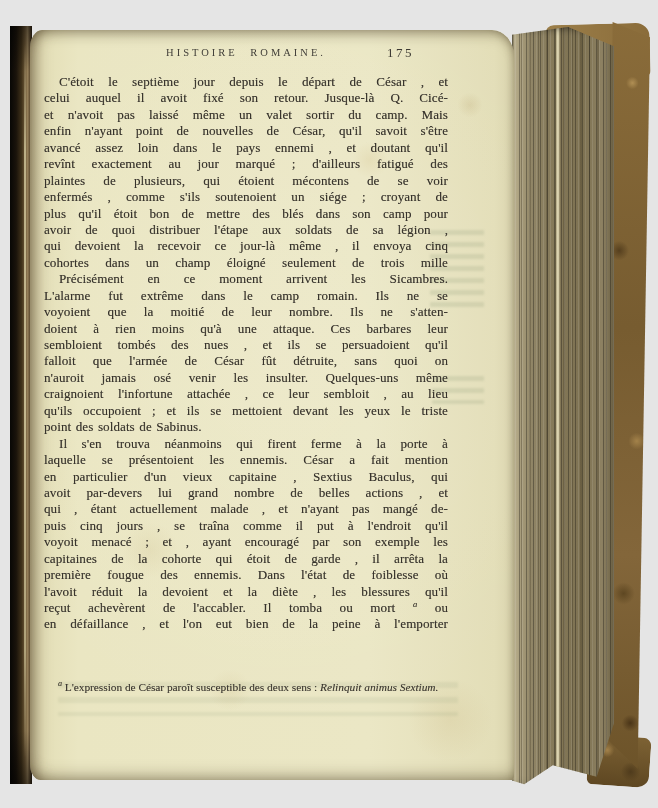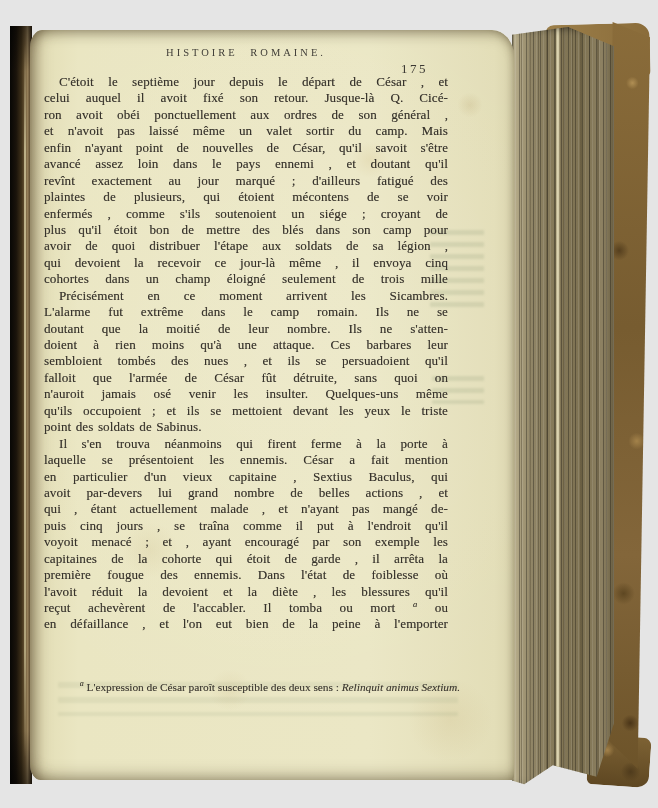--- a/index.html
+++ b/index.html
@@ -80,36 +80,35 @@
   }
   
   .running-head {
     position:absolute; top:17px; left:14px; width:404px; height:16px;
     color:#43403a;
   }
   .running-title {
     display:block; text-align:center; font-size:10.5px; letter-spacing:3px; word-spacing:7px;
   }
   .folio {
-    position:absolute; right:20px; top:-2px; font-size:13px; letter-spacing:2.5px; color:#3c3933;margin-top:16px;
+    position:absolute; right:34px; top:-2px; font-size:13px; letter-spacing:2.5px; color:#3c3933;
   }
   .body-text {
     position:absolute; top:44px; left:14px; width:404px; z-index:2;
     color:#37332c; font-size:13px; line-height:16.45px; word-spacing:1.2px; letter-spacing:0.1px;
     text-shadow:0.2px 0.2px 0.3px rgba(58,54,46,0.45);
   }
   .line { height:16.45px; overflow:hidden; text-align:justify; text-align-last:justify; }
   .line.para-start { text-indent:15px; }
   .line.para-end { text-align-last:left; }
   .line sup.body-marker { font-size:8.5px; font-style:italic; line-height:0; }
   .footnote {
-    position:absolute; top:650px; left:26px; width:404px; z-index:2;
+    position:absolute; top:650px; left:14px; width:404px; z-index:2;
     color:#3c3831; font-size:11.3px; line-height:15px; text-indent:14px;
     text-shadow:0.2px 0.2px 0.3px rgba(58,54,46,0.4);
-    text-align:right;
   }
   .footnote sup { font-size:8px; font-style:italic; line-height:0; }
   
   .bt {
     position:absolute; z-index:1; filter:blur(1px); opacity:0.30;
     background:repeating-linear-gradient(180deg, rgba(118,138,102,0.55) 0 5px, transparent 5px 12px);
   }
   .bt1 { left:400px; top:200px; width:54px; height:78px; }
   .bt2 { left:402px; top:346px; width:52px; height:28px; }
   .bt3 { left:28px; top:652px; width:400px; height:34px; opacity:0.18;
@@ -132,38 +131,38 @@
     <div class="bt bt3"></div>
 
     <div class="running-head">
       <span class="running-title">HISTOIRE ROMAINE.</span>
       <span class="folio">175</span>
     </div>
 
     <div class="body-text">
         <div class="line para-start">C'étoit le septième jour depuis le départ de César , et</div>
         <div class="line">celui auquel il avoit fixé son retour. Jusque-là Q. Cicé-</div>
-        <div class="line">ron avoit obéi ponctuellement aux ordres de son général ,</div>
         <div class="line">et n'avoit pas laissé même un valet sortir du camp. Mais</div>
         <div class="line">enfin n'ayant point de nouvelles de César, qu'il savoit s'être</div>
         <div class="line">avancé assez loin dans le pays ennemi , et doutant qu'il</div>
         <div class="line">revînt exactement au jour marqué ; d'ailleurs fatigué des</div>
         <div class="line">plaintes de plusieurs, qui étoient mécontens de se voir</div>
         <div class="line">enfermés , comme s'ils soutenoient un siége ; croyant de</div>
         <div class="line">plus qu'il étoit bon de mettre des blés dans son camp pour</div>
         <div class="line">avoir de quoi distribuer l'étape aux soldats de sa légion ,</div>
         <div class="line">qui devoient la recevoir ce jour-là même , il envoya cinq</div>
         <div class="line">cohortes dans un champ éloigné seulement de trois mille</div>
         <div class="line para-start">Précisément en ce moment arrivent les Sicambres.</div>
         <div class="line">L'alarme fut extrême dans le camp romain. Ils ne se</div>
-        <div class="line">doutant que la moitié de leur nombre. Ils ne s'atten-</div>
+        <div class="line">voyoient que la moitié de leur nombre. Ils ne s'atten-</div>
         <div class="line">doient à rien moins qu'à une attaque. Ces barbares leur</div>
         <div class="line">sembloient tombés des nues , et ils se persuadoient qu'il</div>
         <div class="line">falloit que l'armée de César fût détruite, sans quoi on</div>
         <div class="line">n'auroit jamais osé venir les insulter. Quelques-uns même</div>
+        <div class="line">craignoient l'infortune attachée , ce leur sembloit , au lieu</div>
         <div class="line">qu'ils occupoient ; et ils se mettoient devant les yeux le triste</div>
         <div class="line para-end">point des soldats de Sabinus.</div>
         <div class="line para-start">Il s'en trouva néanmoins qui firent ferme à la porte à</div>
         <div class="line">laquelle se présentoient les ennemis. César a fait mention</div>
         <div class="line">en particulier d'un vieux capitaine , Sextius Baculus, qui</div>
         <div class="line">avoit par-devers lui grand nombre de belles actions , et</div>
         <div class="line">qui , étant actuellement malade , et n'ayant pas mangé de-</div>
         <div class="line">puis cinq jours , se traîna comme il put à l'endroit qu'il</div>
         <div class="line">voyoit menacé ; et , ayant encouragé par son exemple les</div>
         <div class="line">capitaines de la cohorte qui étoit de garde , il arrêta la</div>

